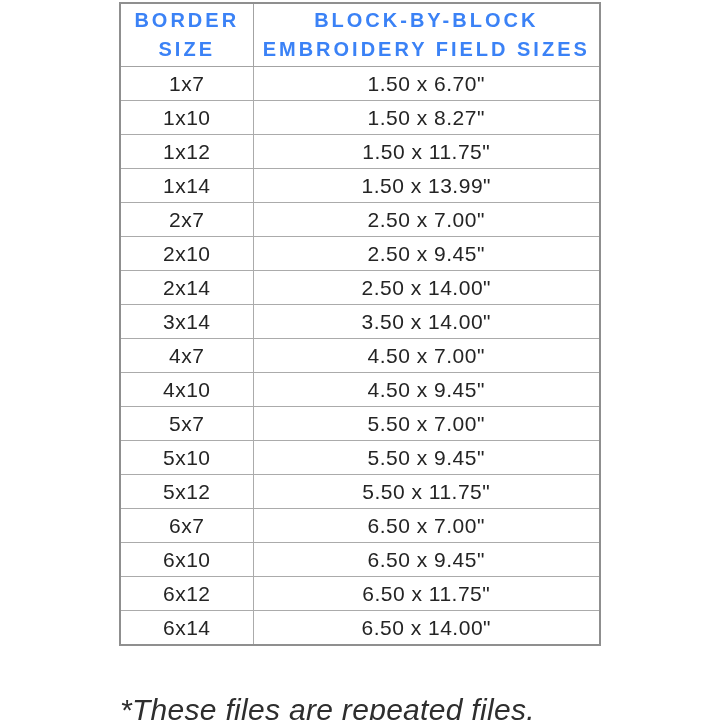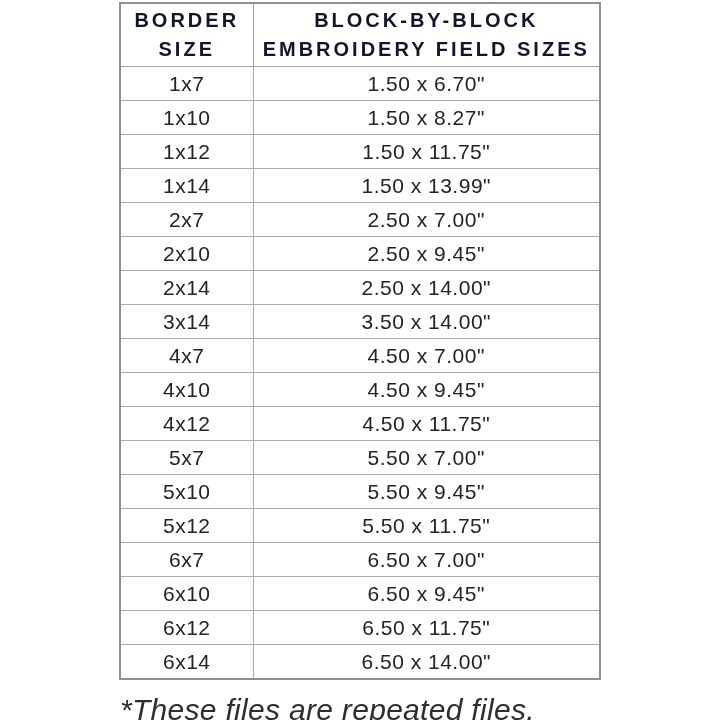--- a/index.html
+++ b/index.html
@@ -21,21 +21,21 @@
     top: 2px;
     width: 480px;
     border-collapse: collapse;
     table-layout: fixed;
     border: 2px solid #8f8f8f;
   }
   table.size-table col.col-border { width: 133px; }
   table.size-table col.col-field  { width: 347px; }
   table.size-table th {
     height: 62px;
-    color: #0f172a;
+    color: #3b82f6;
     font-size: 20px;
     font-weight: bold;
     letter-spacing: 3px;
     line-height: 1.45;
     text-align: center;
     vertical-align: middle;
     white-space: pre-line;
     border: 1px solid #a3a3a3;
     padding: 0;
   }
@@ -114,24 +114,20 @@
         </tr>
         <tr>
           <td>4x7</td>
           <td>4.50 x 7.00"</td>
         </tr>
         <tr>
           <td>4x10</td>
           <td>4.50 x 9.45"</td>
         </tr>
         <tr>
-          <td>4x12</td>
-          <td>4.50 x 11.75"</td>
-        </tr>
-        <tr>
           <td>5x7</td>
           <td>5.50 x 7.00"</td>
         </tr>
         <tr>
           <td>5x10</td>
           <td>5.50 x 9.45"</td>
         </tr>
         <tr>
           <td>5x12</td>
           <td>5.50 x 11.75"</td>

